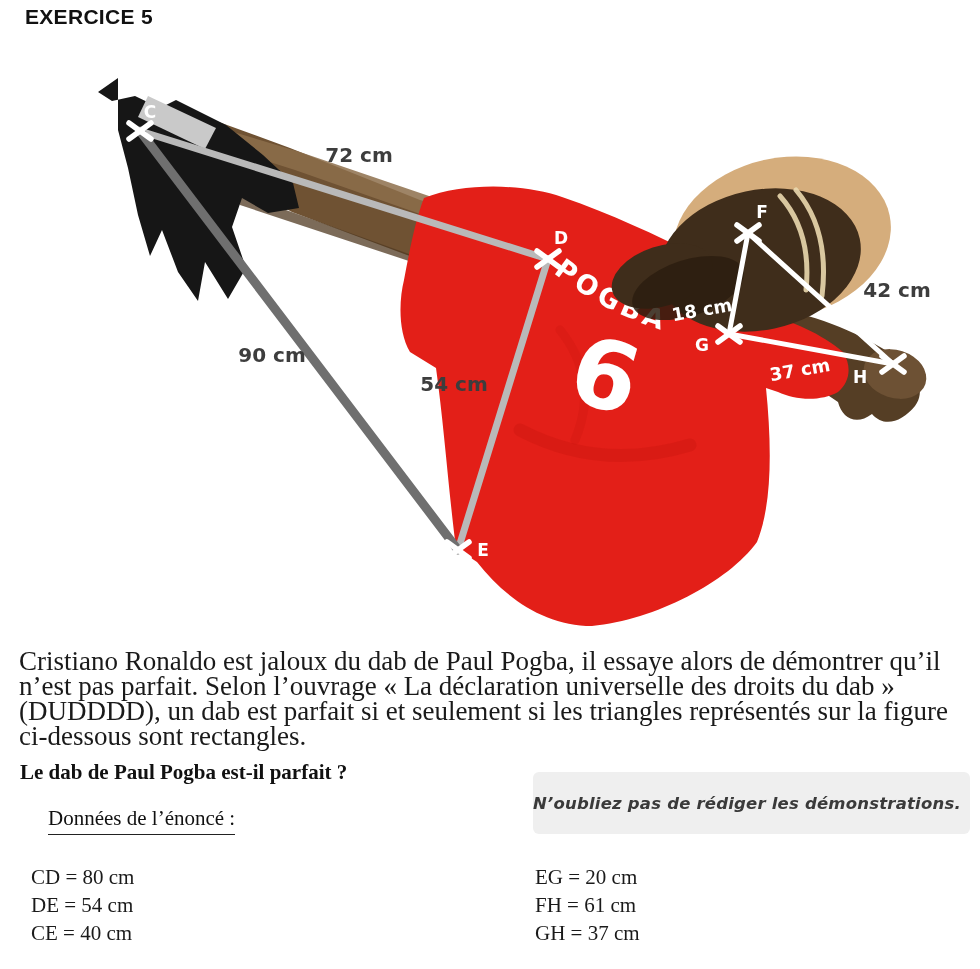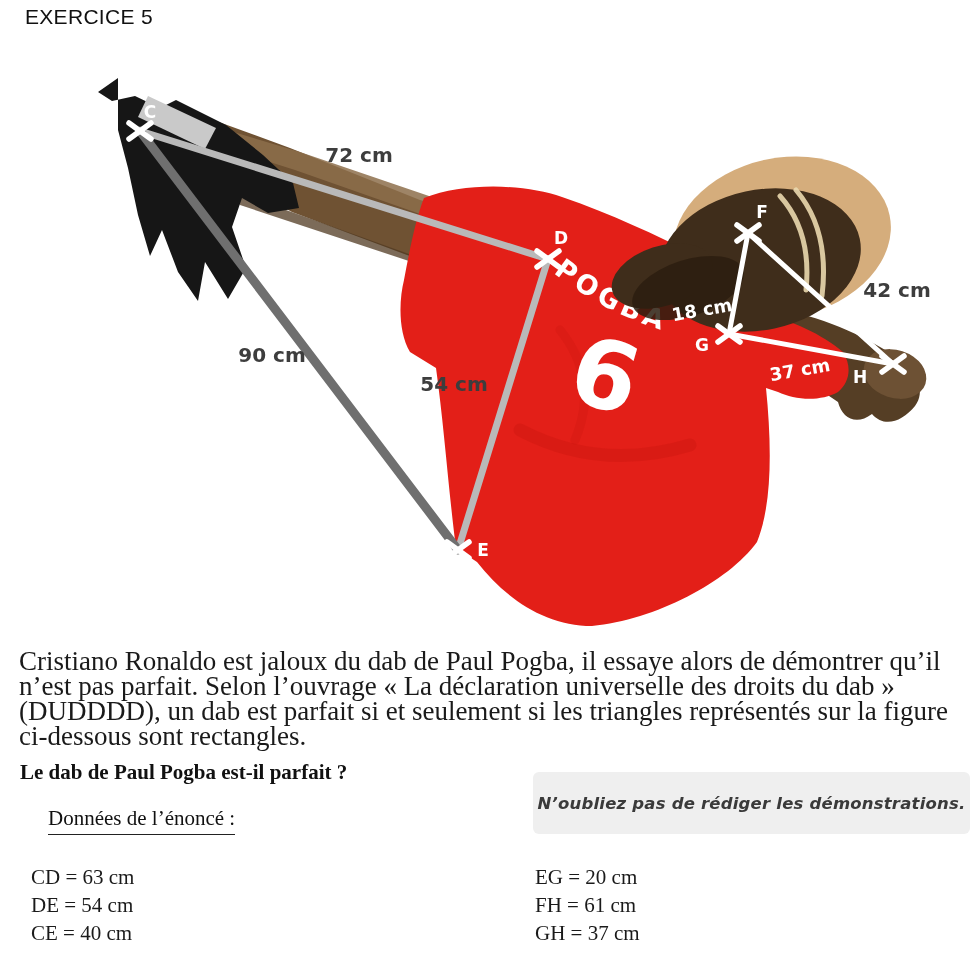--- a/index.html
+++ b/index.html
@@ -2,36 +2,36 @@
 <html><head>
 <meta charset="utf-8">
 <style>
   html,body { margin:0; padding:0; }
   body {
     width:980px; height:969px; position:relative; background:#ffffff;
     font-family:"Liberation Serif", serif; overflow:hidden;
   }
   .title {
     position:absolute; left:25px; top:5px;
-    font-family:"Liberation Sans", sans-serif; font-weight:normal;
+    font-family:"Liberation Sans", sans-serif; font-weight:bold;
     font-size:21px; color:#111; letter-spacing:0.3px;
   }
   .figure-svg { position:absolute; left:0; top:0; }
   .paragraph {
     position:absolute; left:19px; top:649px; width:952px;
     font-size:27px; line-height:25px; color:#1a1a1a;
   }
   .question {
     position:absolute; left:20px; top:760px;
     font-size:21px; font-weight:bold; color:#111;text-align:right;
   }
   .note-box {
     position:absolute; left:533px; top:772px; width:437px; height:62px;
     background:#efefef; border-radius:6px;
-    display:flex; align-items:center; justify-content:center;
+    display:flex; align-items:center; justify-content:flex-start;
   }
   .note-text {
     font-family:"DejaVu Sans", sans-serif; font-style:italic;
     font-size:16.5px; font-weight:600; color:#3a3a3a; letter-spacing:0.2px;
   }
   .data-heading {
     position:absolute; left:22px; top:806px; font-size:21px; color:#111;
     border-bottom:1.6px solid #222; padding-bottom:3px;margin-left:26px;
   }
   .data-col { position:absolute; top:863px; font-size:21px; line-height:28px; color:#1a1a1a; }
@@ -138,21 +138,21 @@
 
 <div class="question">Le dab de Paul Pogba est-il parfait ?</div>
 
 <div class="note-box">
   <span class="note-text">N’oubliez pas de rédiger les démonstrations.</span>
 </div>
 
 <div class="data-heading">Données de l’énoncé :</div>
 
 <div class="data-col left">
-  <span>CD = 63 cm</span>
+  <span>CD = 80 cm</span>
   <span>DE = 54 cm</span>
   <span>CE = 40 cm</span>
 </div>
 
 <div class="data-col right">
   <span>EG = 20 cm</span>
   <span>FH = 61 cm</span>
   <span>GH = 37 cm</span>
 </div>
 

